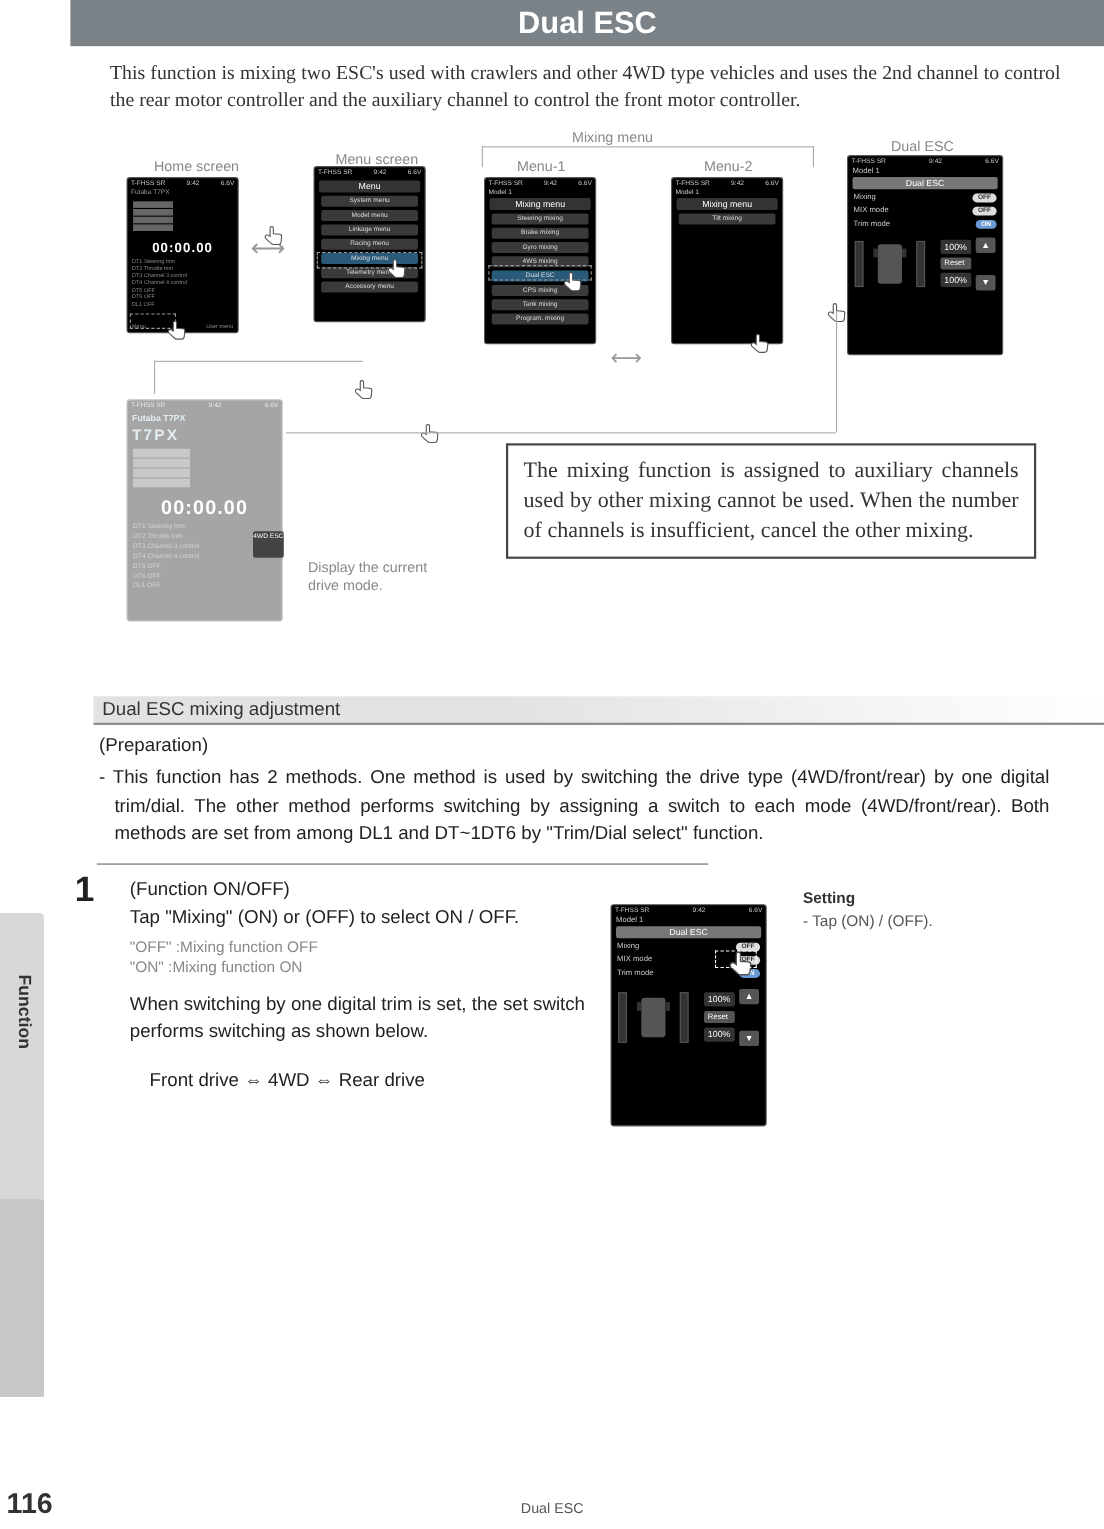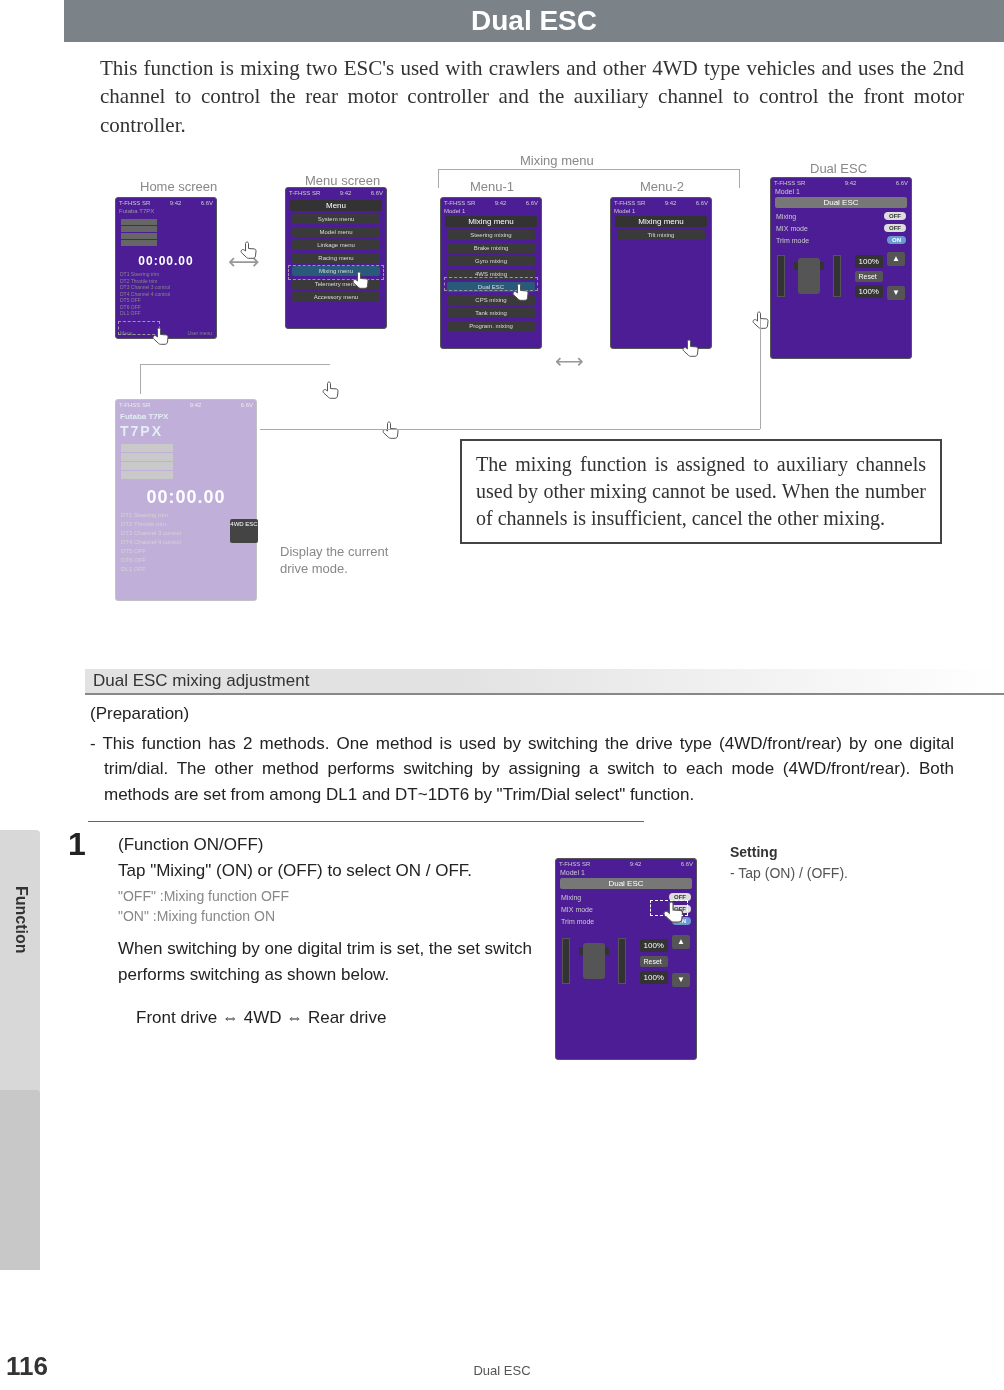--- a/index.html
+++ b/index.html
@@ -1,22 +1,22 @@
 <!DOCTYPE html>
 <html><head>
 <meta charset="utf-8">
 <style>
 html,body{margin:0;padding:0;background:#fff;font-family:Arial,Helvetica,sans-serif;color:#333}
 .page{width:1004px;height:1390px;position:relative;background:#fff;overflow:hidden}
 .title-bar{background:#7b8288;color:#fff;padding:5px 0;text-align:center;font-size:28px;font-weight:bold;margin:0 0 12px 0;width:940px;margin-left:64px}
-.body-text{font-family:"Times New Roman",serif;font-size:21px;line-height:1.35;color:#333;padding:0 40px 0 100px;text-align:justify}
+.body-text{font-family:"Times New Roman",serif;font-size:18px;line-height:1.35;color:#333;padding:0 40px 0 100px;text-align:justify}
 .body-text p{margin:0 0 8px 0}
 .diagram-area{position:relative;height:500px;margin:10px 0 20px 0}
 .dlabel{position:absolute;font-size:13px;color:#888}
-.mini{position:absolute;width:100px;height:140px;background:#4c1d95;border:1px solid #555;border-radius:3px}
+.mini{position:absolute;width:100px;height:140px;background:#000000;border:1px solid #555;border-radius:3px}
 .mini-tall{height:180px}
 .mini .hdr{font-size:6px;color:#ccc;padding:2px 3px;display:flex;justify-content:space-between}
 .mini .ttl{font-size:8px;color:#fff;text-align:center;background:#333;margin:2px 4px;border-radius:2px;padding:1px}
 .mini .btn{font-size:6px;color:#ddd;text-align:center;background:#3a3a3a;margin:3px 6px;border-radius:2px;padding:2px}
 .mini .btn.sel{background:#2a5a7a}
 .mini .row{display:flex;justify-content:space-between;align-items:center;font-size:7px;color:#ccc;padding:2px 5px}
 .pill{display:inline-block;background:#ddd;color:#333;border-radius:6px;padding:1px 5px;font-size:6px;font-weight:bold}
 .pill.on{background:#6a9ad4;color:#fff}
 .faded{opacity:.35}
 .hand{position:absolute;width:24px;height:24px}

